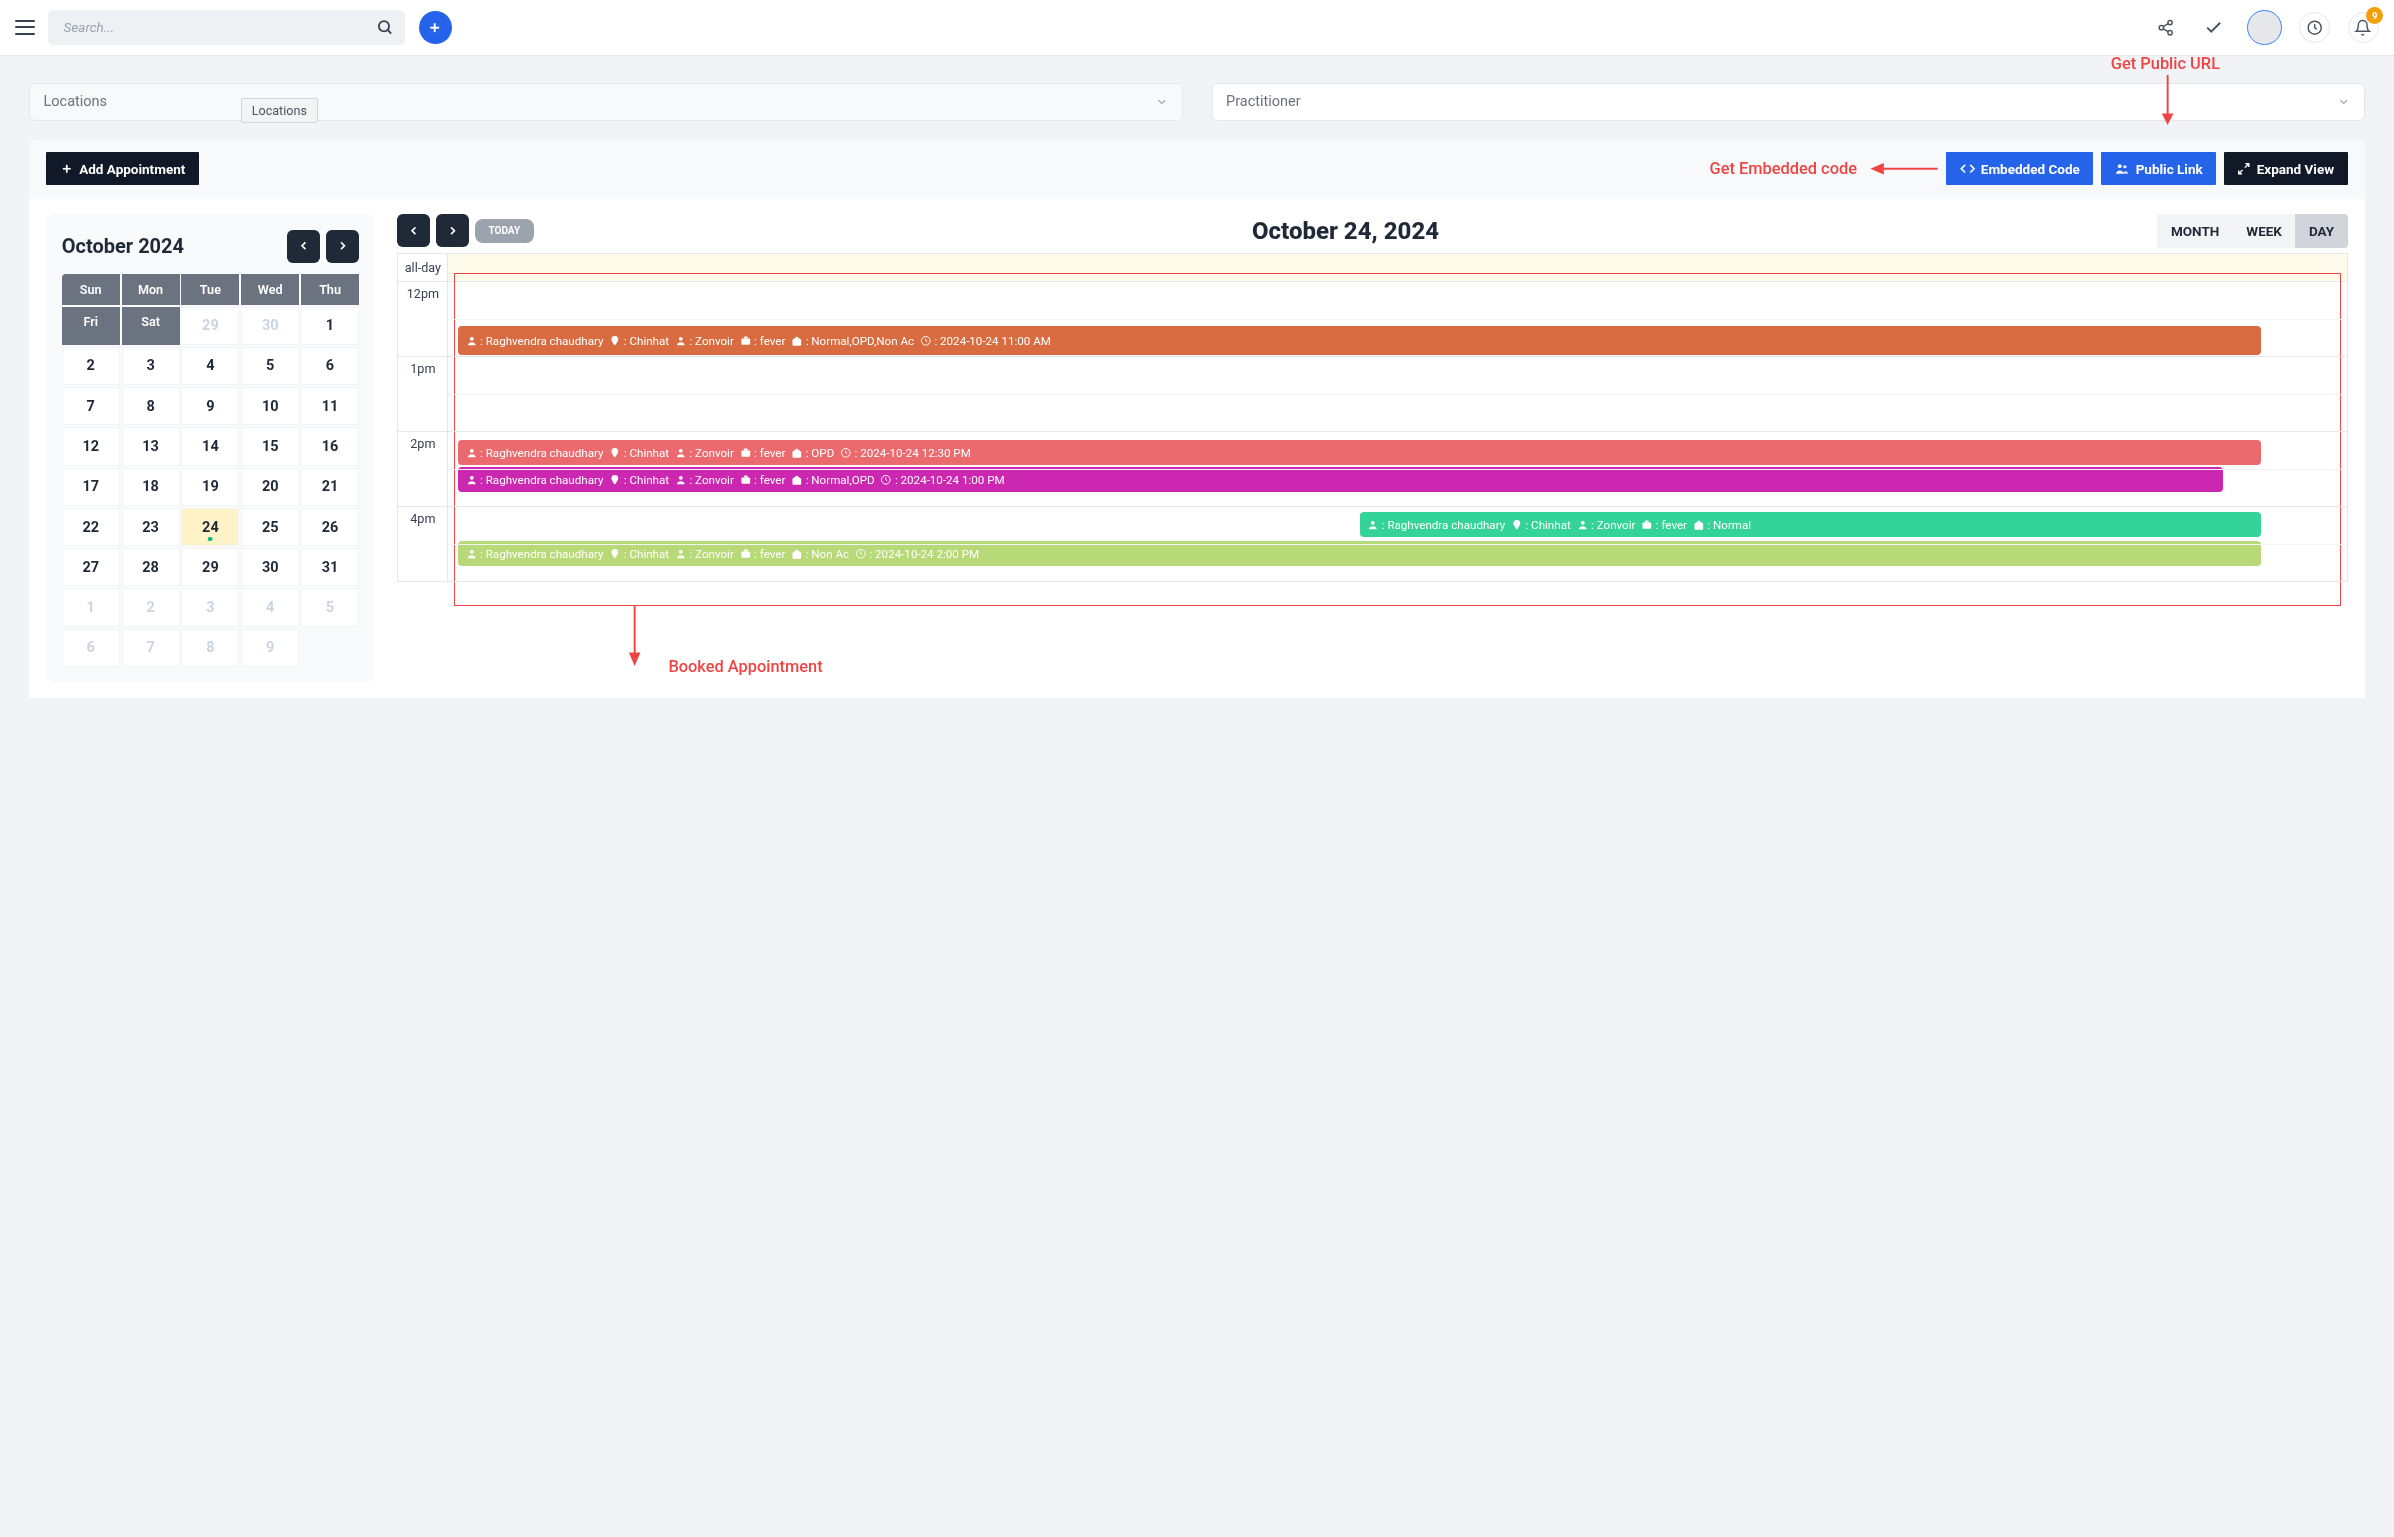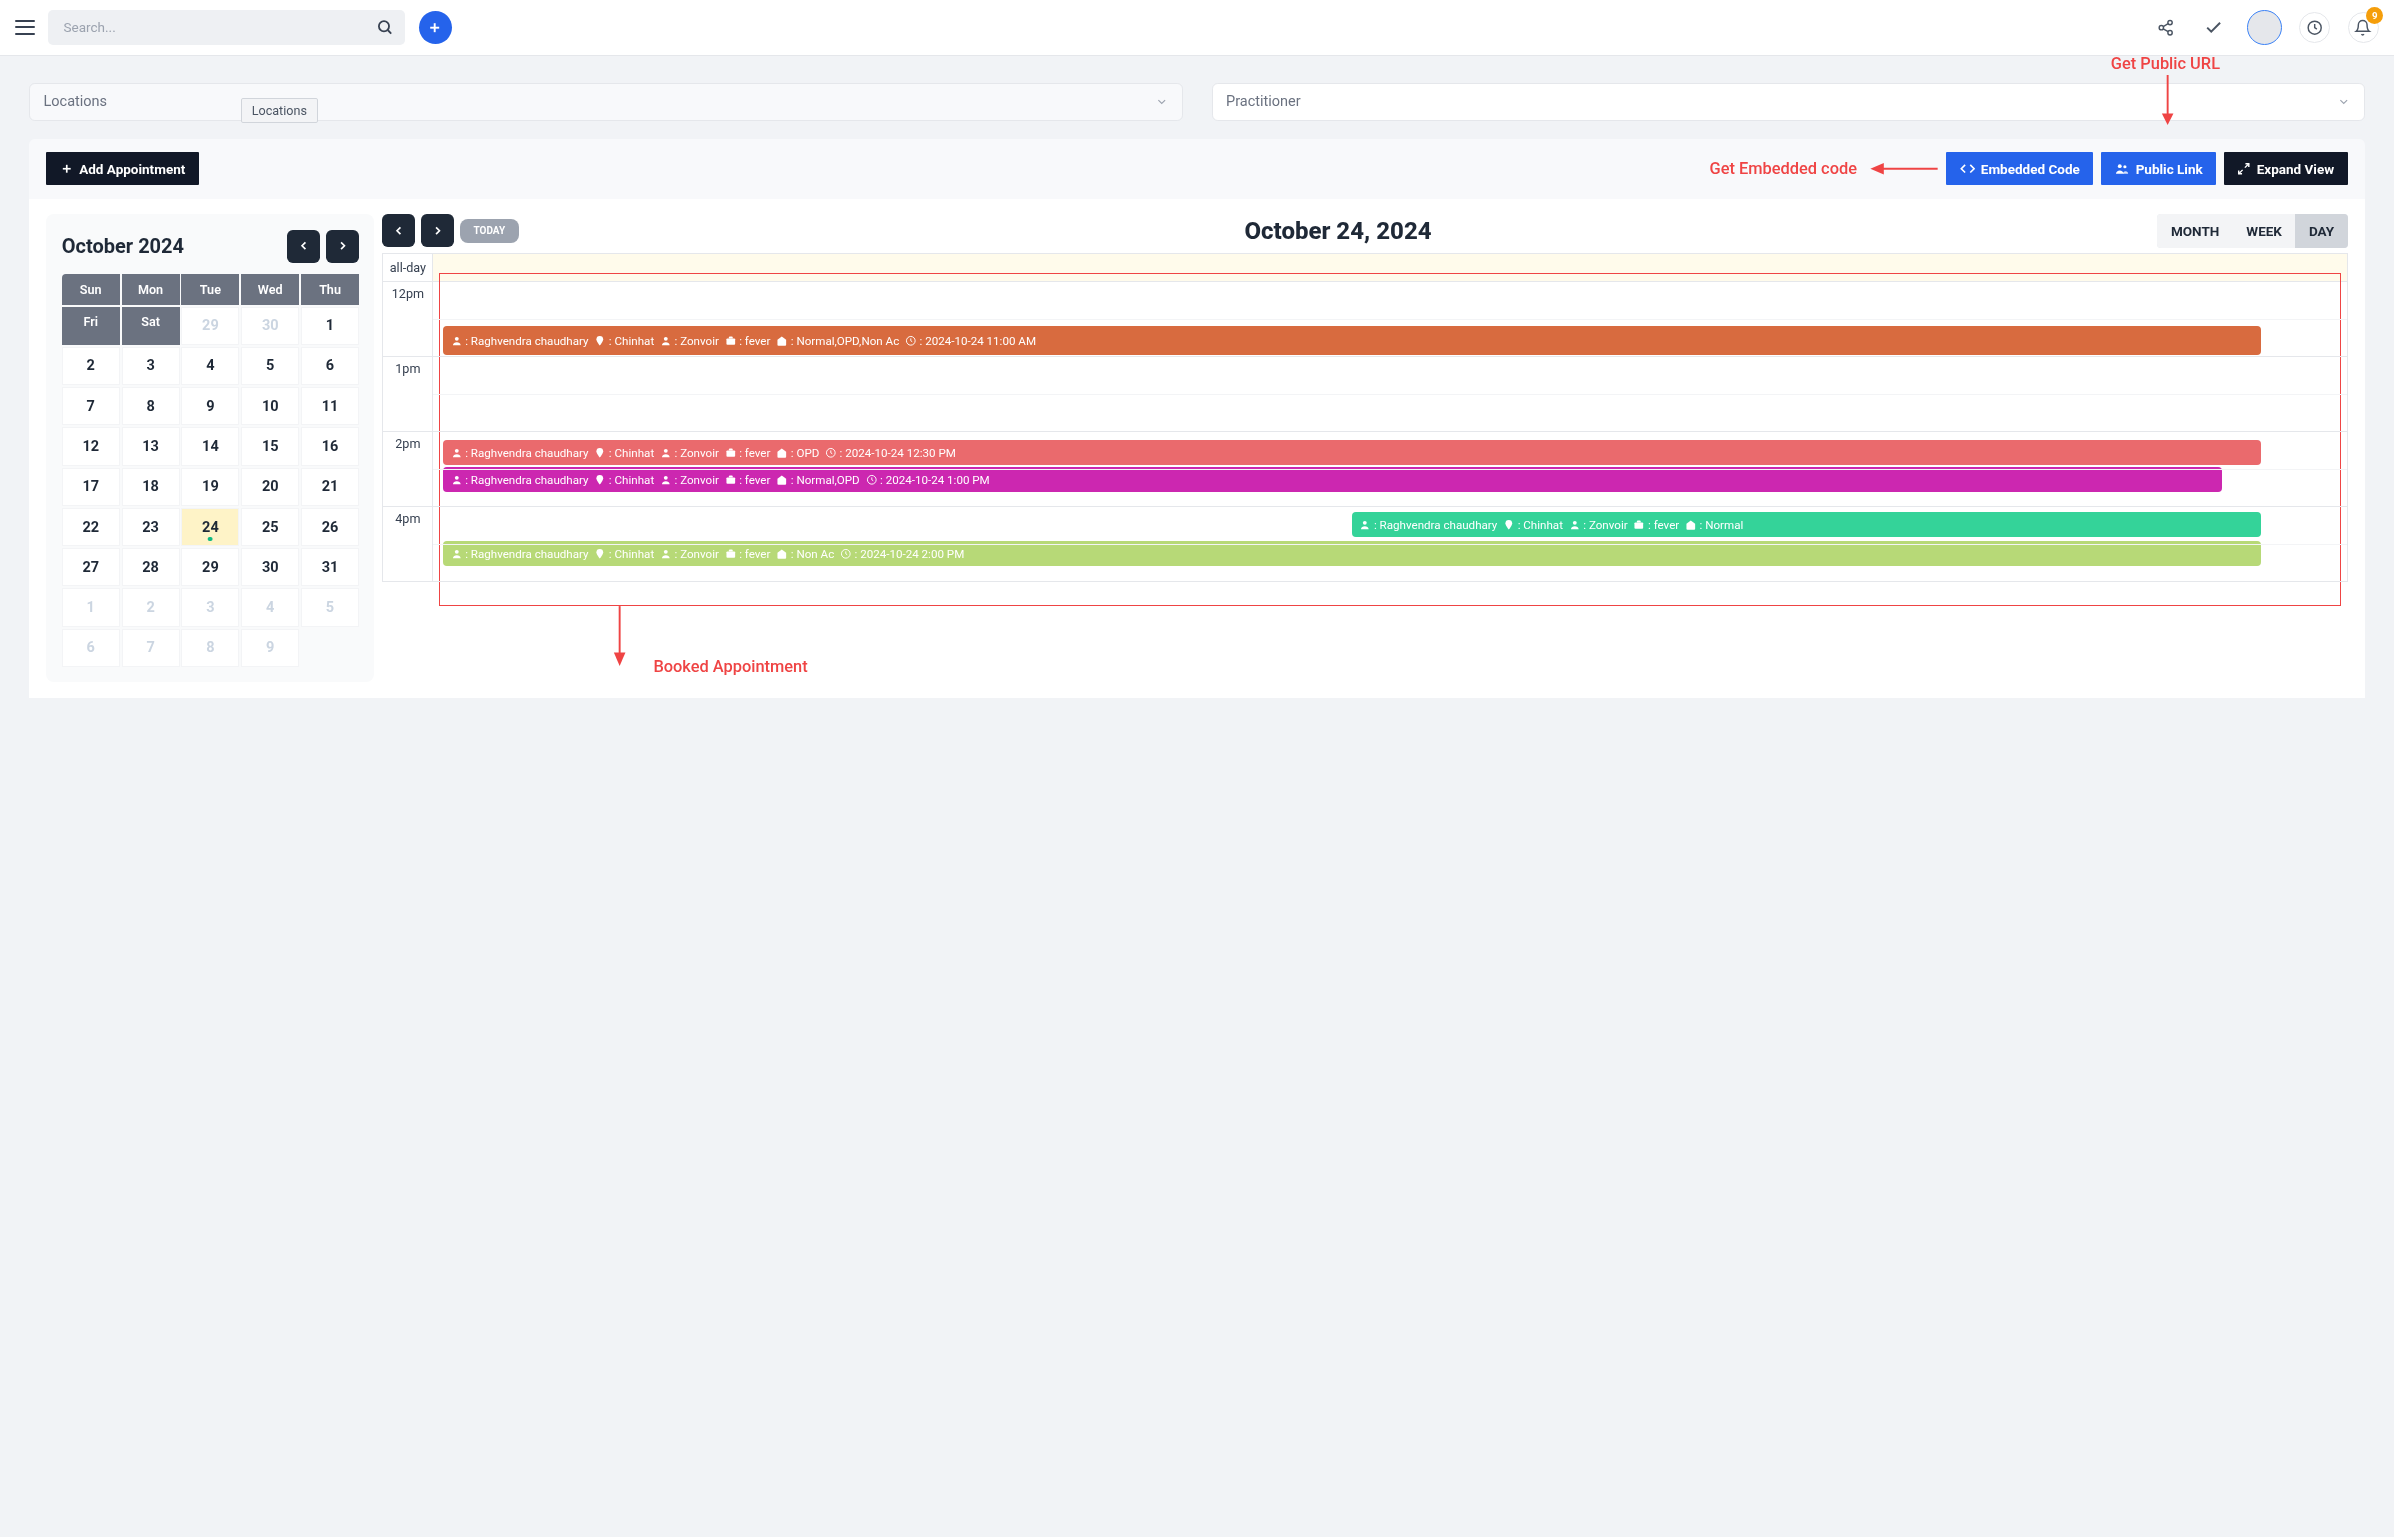--- a/index.html
+++ b/index.html
@@ -1,21 +1,21 @@
 <!DOCTYPE html>
 <html><head>
 <meta charset="utf-8">
 <style>
 * { box-sizing: border-box; margin: 0; padding: 0; font-family: -apple-system, BlinkMacSystemFont, "Segoe UI", Roboto, sans-serif; }
 body { background: #f1f3f6; color: #1f2937; }
 .topbar { background: #fff; display: flex; align-items: center; padding: 9.7px 15.4px; gap: 13.5px; border-bottom: 1px solid #e5e7eb; }
 .hamburger { width: 19.3px; height: 15.4px; display: flex; flex-direction: column; justify-content: space-between; cursor: pointer; }
 .hamburger span { height: 1.9px; background: #374151; border-radius: 1px; }
 .search-wrap { position: relative; flex: 0 0 357px; }
-.search-input { width: 100%; background: #eef0f3; border: none; border-radius: 5px; padding: 9.7px 39px 9.7px 15.4px; font-size: 13.5px; color: #374151; }
+.search-input { width: 100%; background: #eef0f3; border: none; border-radius: 5px; padding: 9.7px 39px 9.7px 15.4px; font-size: 13.5px; color: #374151; font-style: italic; }
 .search-input::placeholder { color: #9ca3af; }
 .search-icon { position: absolute; right: 11.6px; top: 50%; transform: translateY(-50%); color: #374151; }
 .plus-btn { width: 33px; height: 33px; background: #2563eb; border-radius: 50%; display: flex; align-items: center; justify-content: center; color: #fff; cursor: pointer; }
 .topbar-right { margin-left: auto; display: flex; align-items: center; gap: 17.4px; }
 .icon-btn { width: 31px; height: 31px; display: flex; align-items: center; justify-content: center; color: #4b5563; cursor: pointer; border-radius: 50%; }
 .avatar { width: 35px; height: 35px; border-radius: 50%; border: 1.9px solid #3b82f6; background: #e5e7eb; }
 .bell-wrap { position: relative; }
 .badge { position: absolute; top: -5.8px; right: -5.8px; background: #f59e0b; color: #fff; font-size: 9.7px; font-weight: 700; border-radius: 50%; width: 17.4px; height: 17.4px; display: flex; align-items: center; justify-content: center; }
 
 .filter-row { display: flex; gap: 29px; padding: 27px 29px 7.7px 29px; position: relative; }
@@ -27,21 +27,21 @@
 .toolbar { background: #f8f9fb; margin: 9.7px 29px 0 29px; padding: 13.5px 17.4px; display: flex; align-items: center; border-top-left-radius: 5.8px; border-top-right-radius: 5.8px; }
 .btn { padding: 8.7px 13.5px; border-radius: 1px; font-size: 13.5px; font-weight: 700; display: inline-flex; align-items: center; gap: 5.8px; cursor: pointer; border: none; }
 .btn-dark { background: #111827; color: #fff; }
 .btn-blue { background: #2563eb; color: #fff; }
 .toolbar-spacer { flex: 1; }
 .toolbar-right { display: flex; gap: 7.7px; align-items: center; position: relative; margin-left: 18px; }
 
 .annotation { color: #ef4444; font-size: 16.4px; font-weight: 500; position: absolute; pointer-events: none; }
 .arrow-svg { position: absolute; pointer-events: none; }
 
-.main-content { background: #fff; margin: 0 29px 23px 29px; padding: 15.4px 17.4px; display: flex; gap: 8px; }
+.main-content { background: #fff; margin: 0 29px 23px 29px; padding: 15.4px 17.4px; display: flex; gap: 23px; }
 
 .mini-cal { flex: 0 0 328px; background: #f9fafb; border-radius: 7.7px; padding: 15.4px; }
 .mini-cal-head { display: flex; align-items: center; margin-bottom: 11.6px; }
 .mini-cal-title { font-size: 20px; font-weight: 700; }
 .nav-arrows { margin-left: auto; display: flex; gap: 5.8px; }
 .nav-btn { width: 33px; height: 33px; background: #1f2937; color: #fff; border-radius: 5.8px; display: flex; align-items: center; justify-content: center; cursor: pointer; }
 .cal-grid { display: grid; grid-template-columns: repeat(5, 1fr); gap: 1.9px; }
 .cal-head { background: #6b7280; color: #fff; font-size: 12.6px; font-weight: 600; text-align: center; padding: 7.7px 0; }
 .cal-head:first-child { border-top-left-radius: 3.9px; }
 .cal-head:last-child { border-top-right-radius: 3.9px; }

